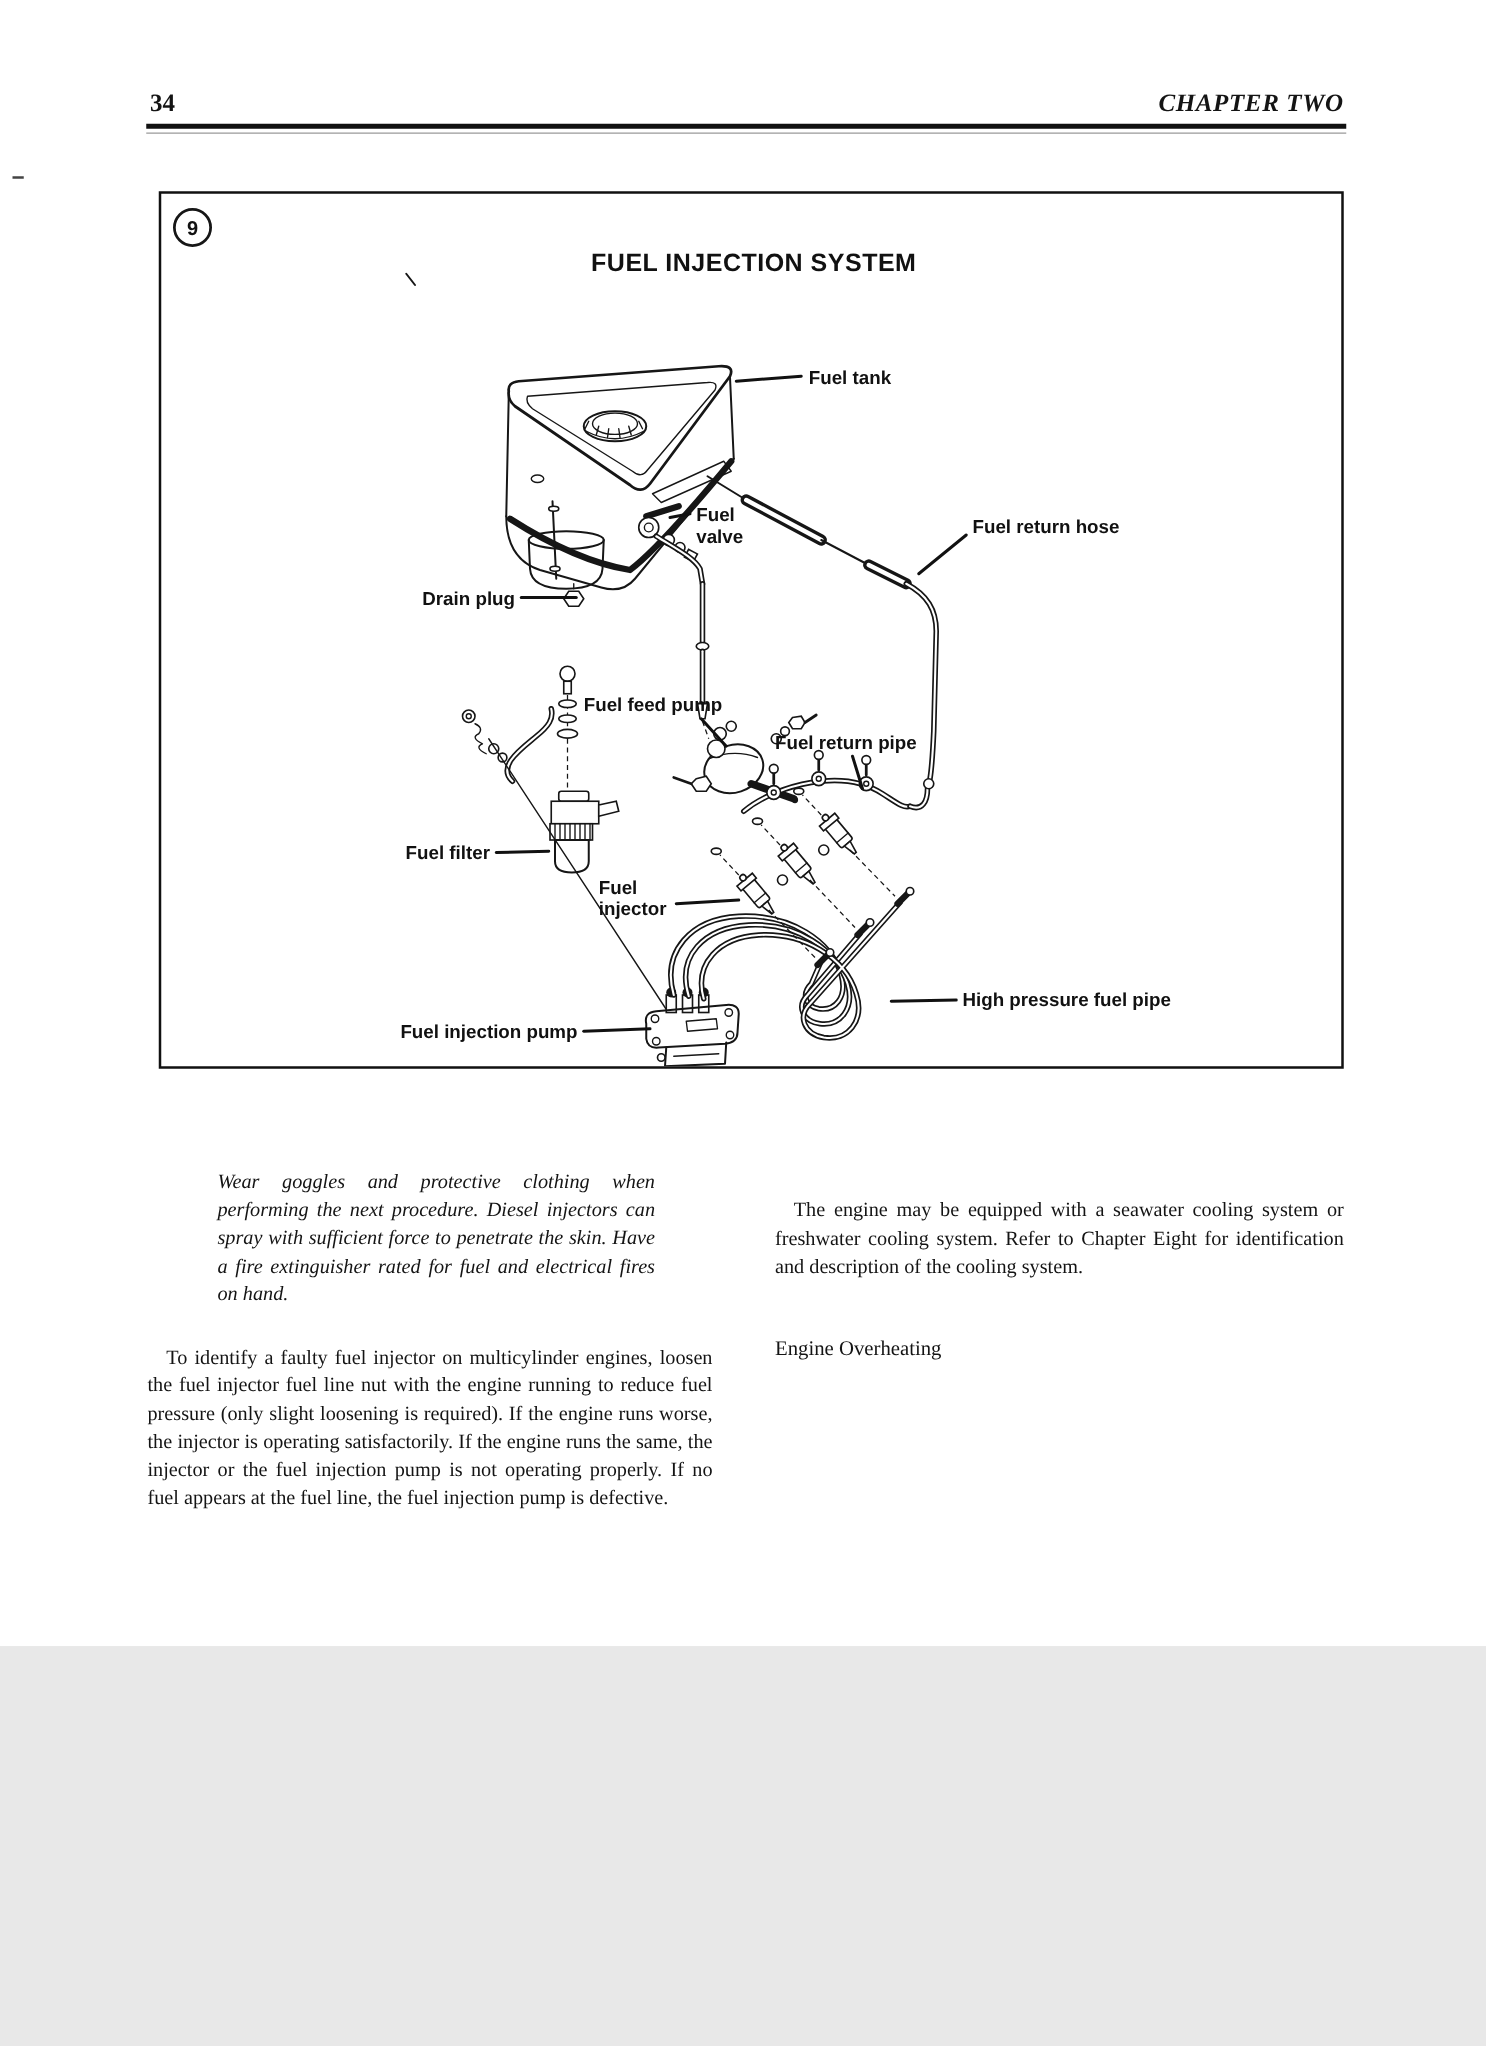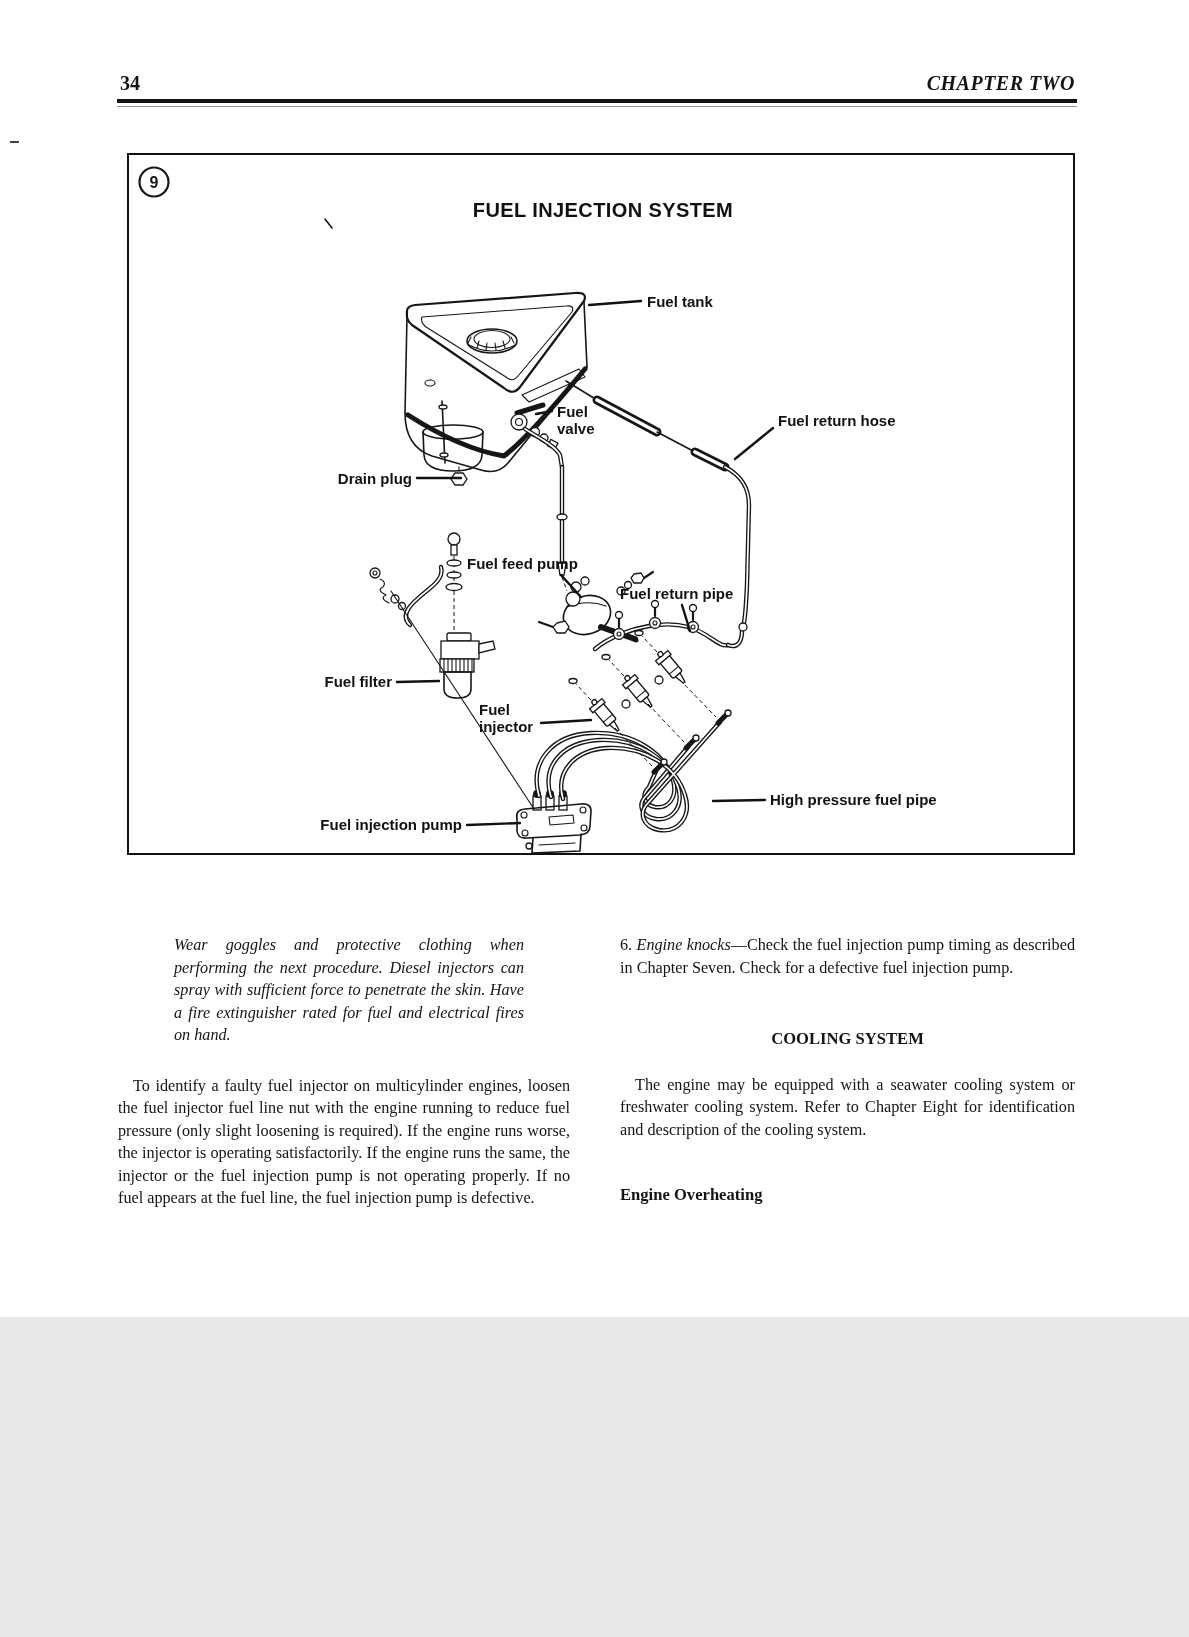--- a/index.html
+++ b/index.html
@@ -37,21 +37,21 @@
   .col{position:absolute;font-size:16.2px;line-height:22.5px;text-align:justify;}
   .col p{margin:0;}
   .col-left{left:118px;top:934px;width:452px;}
   .col-right{left:620px;top:934px;width:455px;}
   .indent{text-indent:15px;}
   .warning-title{margin-top:29px !important;text-align:center;font-style:italic;}
   .warning-body{margin:0 46px 0 56px !important;font-style:italic;text-align:justify;}
   .para-2{margin-top:28px !important;font-family:Liberation Serif, serif;}
   .sect-heading{margin-top:49px !important;text-align:center;font-weight:bold;font-size:16.6px;}
   .cooling-para{margin-top:23px !important;}
-  .sub-heading{margin-top:43px !important;font-weight:bold;font-size:16.6px;text-align:left;}
+  .sub-heading{margin-top:43px !important;font-weight:normal;font-size:16.6px;text-align:left;}
   .overheat-para{margin-top:28px !important;}
   .item-term{font-style:italic;}
 </style>
 </head>
 <body>
 
 <div class="page">
 
   <div class="page-number">34</div>
   <div class="chapter-title">CHAPTER TWO</div>
@@ -284,19 +284,17 @@
       </g>
     </svg>
   </div>
 
   <div class="col col-left">
     <p class="warning-body">Wear goggles and protective clothing when performing the next procedure. Diesel injectors can spray with sufficient force to penetrate the skin. Have a fire extinguisher rated for fuel and electrical fires on hand.</p>
     <p class="para-2 indent">To identify a faulty fuel injector on multicylinder engines, loosen the fuel injector fuel line nut with the engine running to reduce fuel pressure (only slight loosening is required). If the engine runs worse, the injector is operating satisfactorily. If the engine runs the same, the injector or the fuel injection pump is not operating properly. If no fuel appears at the fuel line, the fuel injection pump is defective.</p>
   </div>
 
   <div class="col col-right">
-    <p><span>6.</span> <span class="item-term">Engine knocks</span><span>—Check the fuel injection pump timing as described in Chapter Seven. Check for a defective fuel injection pump.</span></p>
-    <p class="sect-heading">COOLING SYSTEM</p>
     <p class="cooling-para indent">The engine may be equipped with a seawater cooling system or freshwater cooling system. Refer to Chapter Eight for identification and description of the cooling system.</p>
     <p class="sub-heading">Engine Overheating</p>
   </div>
 
 </div>
 
 </body></html>

